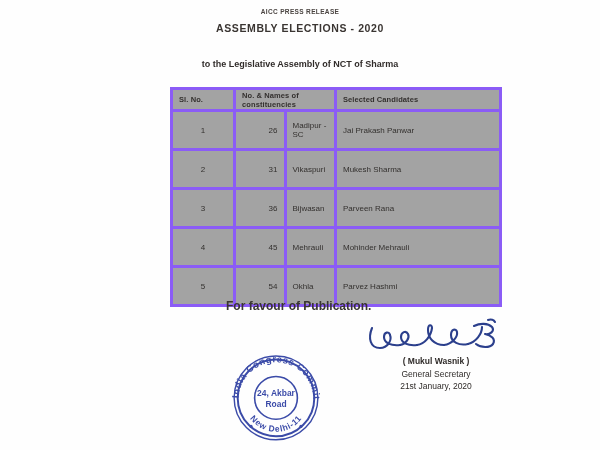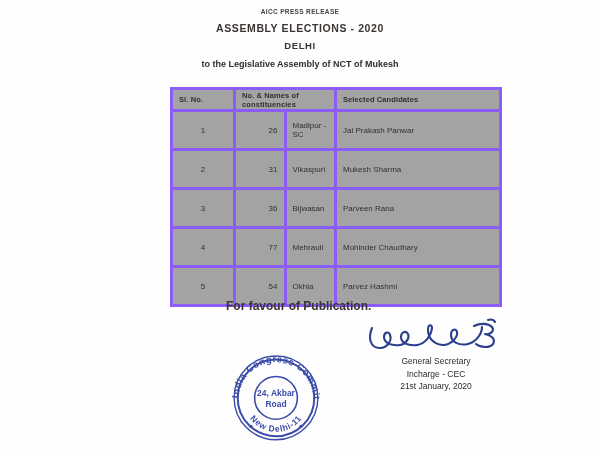--- a/index.html
+++ b/index.html
@@ -146,24 +146,23 @@
 </style>
 </head>
 <body>
 
 <div class="page">
 
   <div class="hdr-press">AICC PRESS RELEASE</div>
 
   <div class="hdr-title">ASSEMBLY ELECTIONS - 2020</div>
 
-  <div class="hdr-sub">DELHI</div>
 
   <div class="intro">
-    <div>to the Legislative Assembly of NCT of Mukesh</div>
+    <div>to the Legislative Assembly of NCT of Sharma</div>
   </div>
 
   <div class="tbl-wrap">
     <table class="doc">
       <thead>
         <tr>
           <th class="c-sl">Sl. No.</th>
           <th class="c-span" colspan="2">No. &amp; Names of constituencies</th>
           <th class="c-cand">Selected Candidates</th>
         </tr>
@@ -182,23 +181,23 @@
             <td class="c-cand">Mukesh Sharma</td>
           </tr>
           <tr>
             <td class="c-sl">3</td>
             <td class="c-num">36</td>
             <td class="c-name">Bijwasan</td>
             <td class="c-cand">Parveen Rana</td>
           </tr>
           <tr>
             <td class="c-sl">4</td>
-            <td class="c-num">77</td>
+            <td class="c-num">45</td>
             <td class="c-name">Mehrauli</td>
-            <td class="c-cand">Mohinder Chaudhary</td>
+            <td class="c-cand">Mohinder Mehrauli</td>
           </tr>
           <tr>
             <td class="c-sl">5</td>
             <td class="c-num">54</td>
             <td class="c-name">Okhla</td>
             <td class="c-cand">Parvez Hashmi</td>
           </tr>
         </tbody>
     </table>
   </div>
@@ -213,22 +212,22 @@
         <path d="M55 27 C 63 26, 69 18, 70 10 C 70 6, 66 6, 66 12 C 66 20, 72 27, 82 27"></path>
         <path d="M82 27 C 90 26, 96 19, 95 14 C 94 10, 89 11, 89 17 C 89 24, 97 28, 106 26"></path>
         <path d="M106 26 C 114 24, 120 16, 120 9"></path>
         <path d="M112 8 C 118 5, 126 5, 130 9 C 133 13, 128 17, 123 16 C 129 17, 134 21, 131 26 C 128 30, 119 30, 114 26"></path>
         <path d="M126 2 C 129 1, 132 2, 133 4"></path>
       </g>
     </svg>
   </div>
 
   <div class="sign-block">
+    <div class="sign-name">( Mukul Wasnik )</div>
     <div>General Secretary</div>
-    <div>Incharge - CEC</div>
     <div>21st January, 2020</div>
   </div>
 
   <div class="stamp">
     <svg viewBox="0 0 120 110" xmlns="http://www.w3.org/2000/svg">
       <defs>
         <path id="arcTop" d="M 18,58 A 42,42 0 0 1 102,58"></path>
         <path id="arcBottom" d="M 24,58 A 36,36 0 0 0 96,58"></path>
       </defs>
       <g stroke="#3b4ba8" fill="none">

